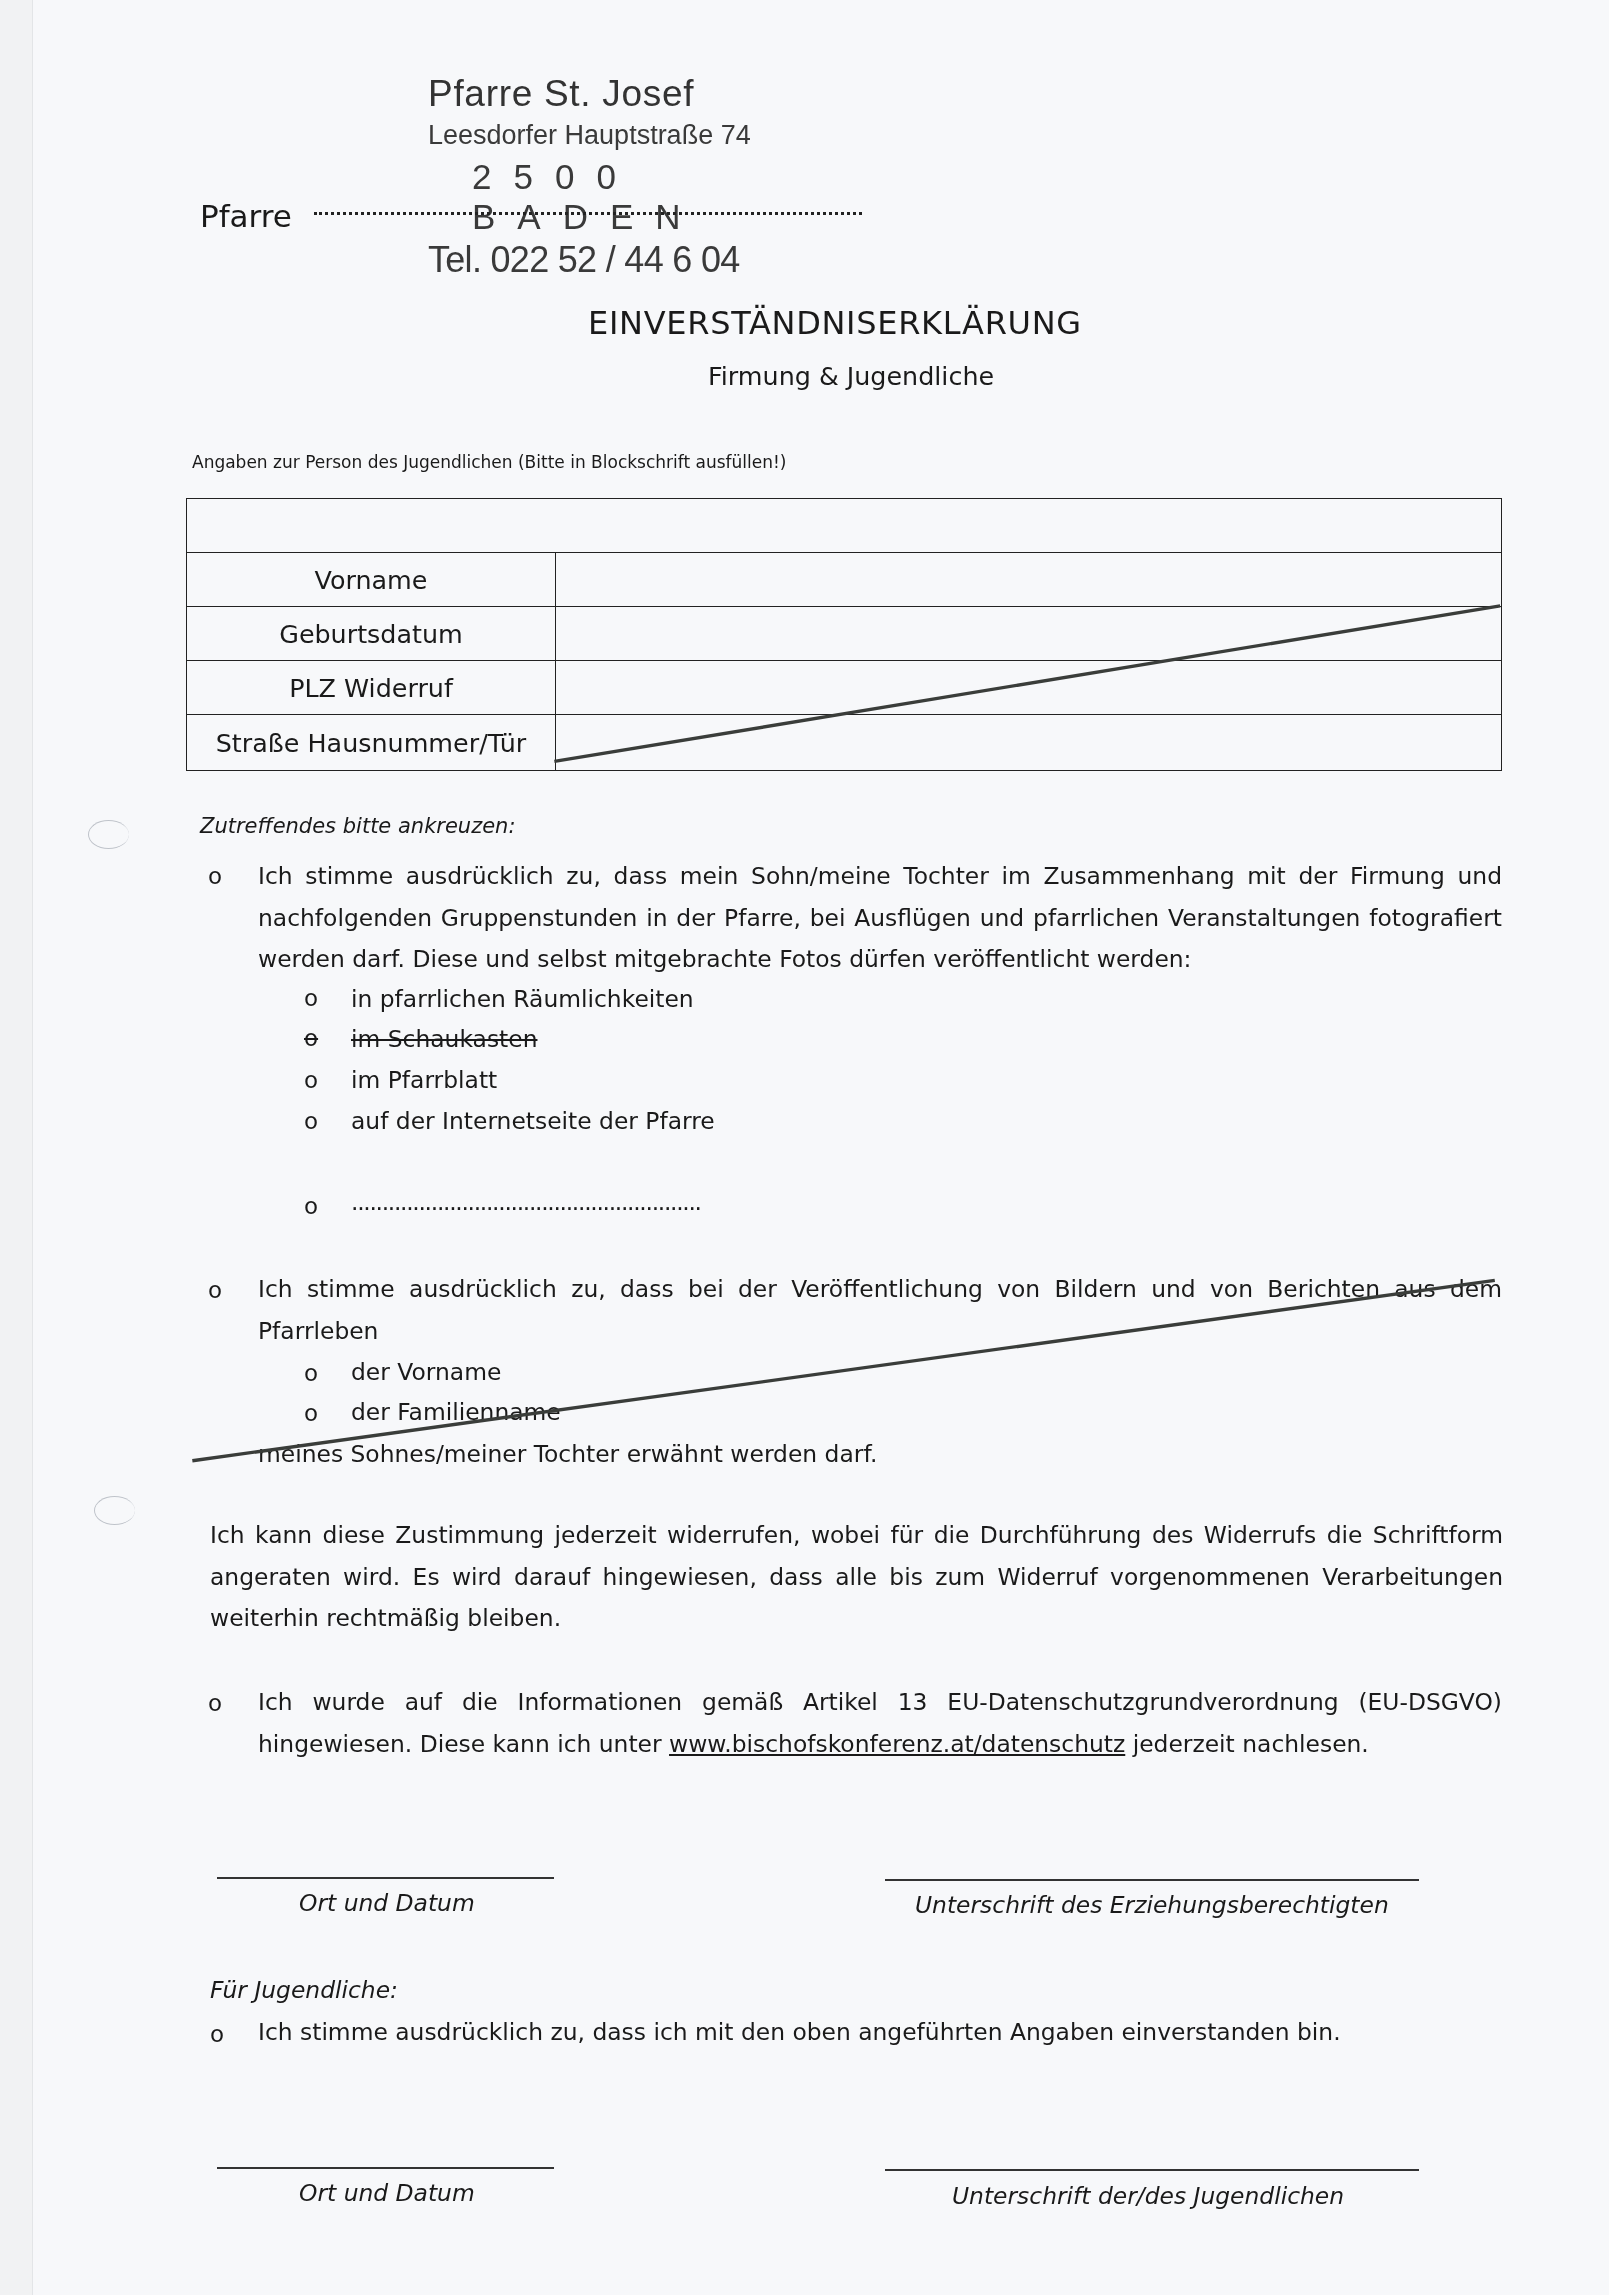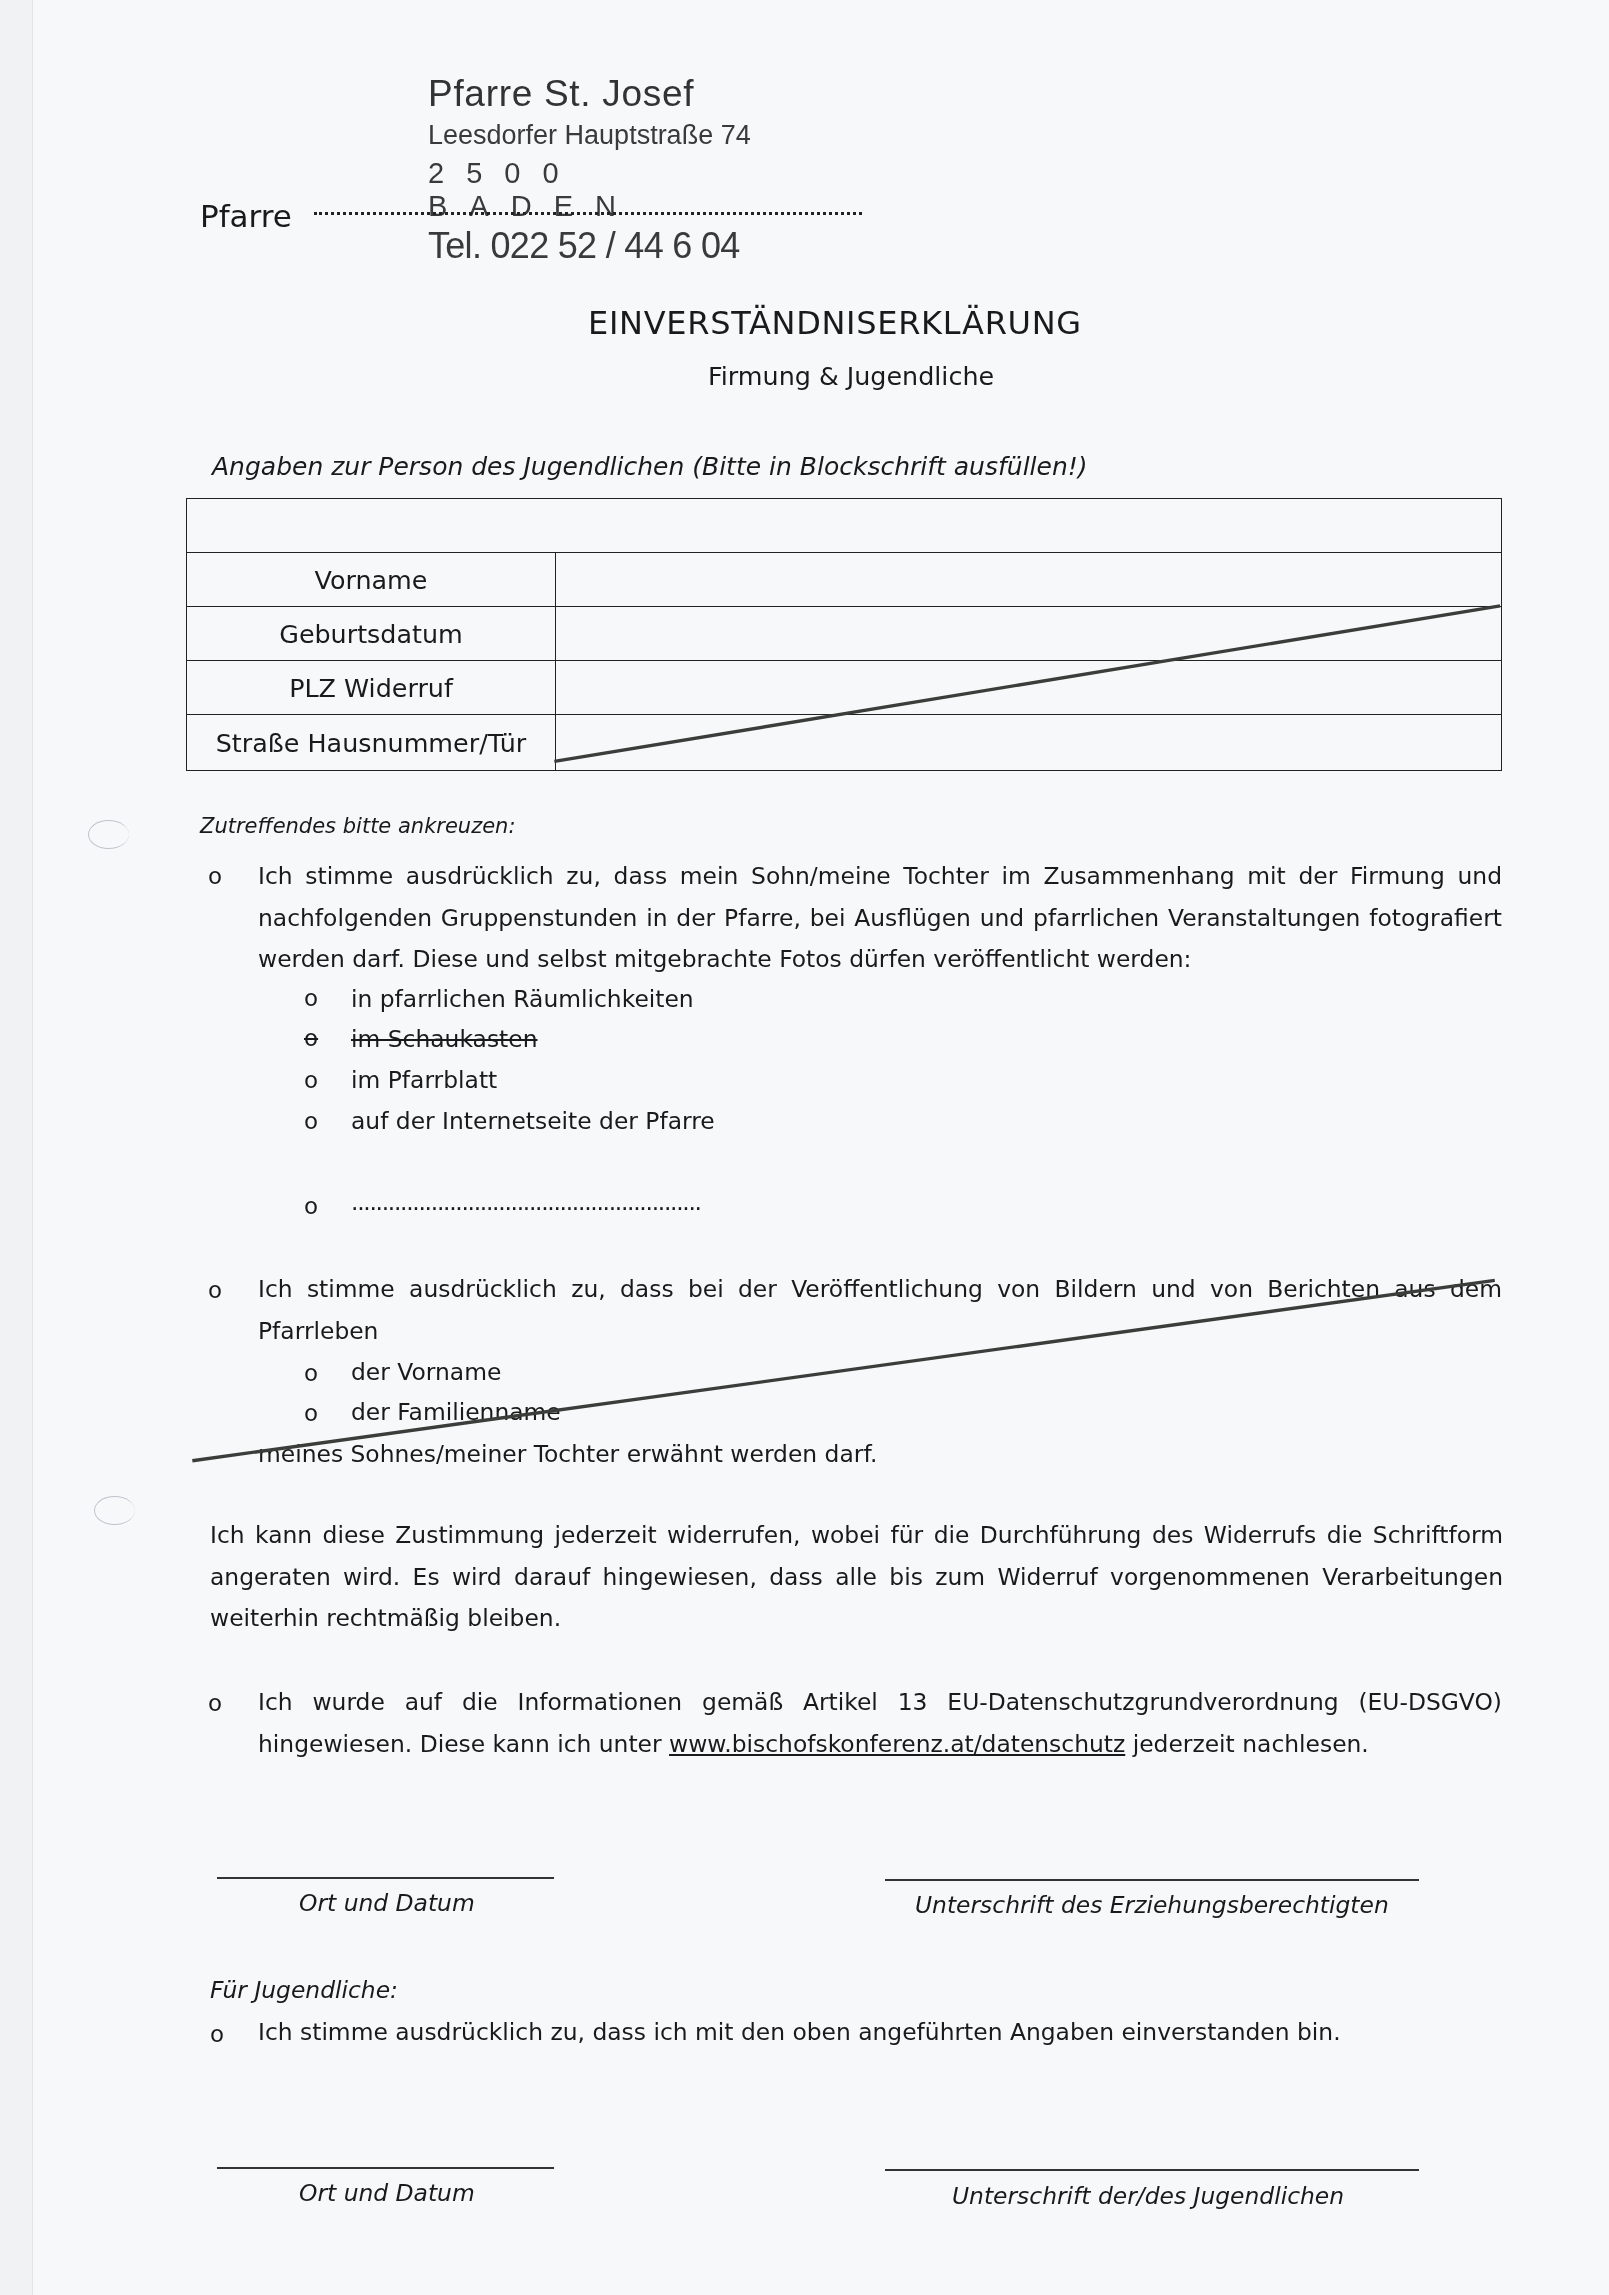--- a/index.html
+++ b/index.html
@@ -8,28 +8,28 @@
       background: #f7f8fa;
       font-family: "DejaVu Sans", "Liberation Sans", sans-serif;
       color: #1a1a1a;
     }
     .page-edge { position: absolute; left: 0; top: 0; width: 32px; height: 2295px; background: #f1f2f3; border-right: 0.7px solid #e3e5e7; }
     .abs { position: absolute; white-space: nowrap; }
     
     .stamp { position: absolute; left: 428px; top: 73px; width: 347px; text-align: left; font-family: "Liberation Sans", sans-serif; color: #3a3a3a; }
     .stamp-name { font-weight: normal; font-size: 37px; letter-spacing: 0.7px; color: #333; }
     .stamp-street { font-size: 27px; margin-top: 5.3px; }
-    .stamp-city { font-size: 29px; letter-spacing: 22px; margin-top: 5.3px; }
+    .stamp-city { font-size: 35px; letter-spacing: 22px; margin-top: 5.3px; margin-left: 44px; }
     .stamp-tel { font-size: 36px; margin-top: 2.7px; letter-spacing: -0.7px; }
     .pfarre-label { left: 200px; top: 198px; font-size: 31px; font-family: "DejaVu Sans", sans-serif; }
     .pfarre-dots { left: 314px; top: 212px; width: 548px; height: 0; border-bottom: 3.3px dotted #222; }
     
     .title { left: 588px; top: 304px; font-size: 32px; letter-spacing: 0.7px; }
     .subtitle { left: 708px; top: 361px; font-size: 25.4px; }
-    .intro { left: 212px; top: 452px; font-size: 25px; font-style: italic; }
+    .intro { left: 192px; top: 452px; font-size: 17px; }
     
     .form-table { position: absolute; left: 186px; top: 498px; width: 1316px; height: 273px; border: 1.3px solid #222; box-sizing: border-box; }
     .form-row { position: absolute; left: 0; width: 100%; height: 54px; border-bottom: 1.3px solid #222; box-sizing: border-box; }
     .form-row:last-child { border-bottom: none; }
     .row-label { position: absolute; left: 0; top: 0; width: 369px; height: 100%; border-right: 1.3px solid #222; box-sizing: border-box; display: flex; align-items: center; justify-content: center; font-size: 25.4px; }
     .row-value { position: absolute; left: 369px; top: 0; right: 0; height: 100%; }
     .strike-svg { position: absolute; left: 0; top: 0; width: 1609px; height: 2295px; pointer-events: none; }
     
     .p { position: absolute; font-size: 23.4px; line-height: 41px; }
     .just { text-align: justify; text-align-last: justify; white-space: nowrap; }

